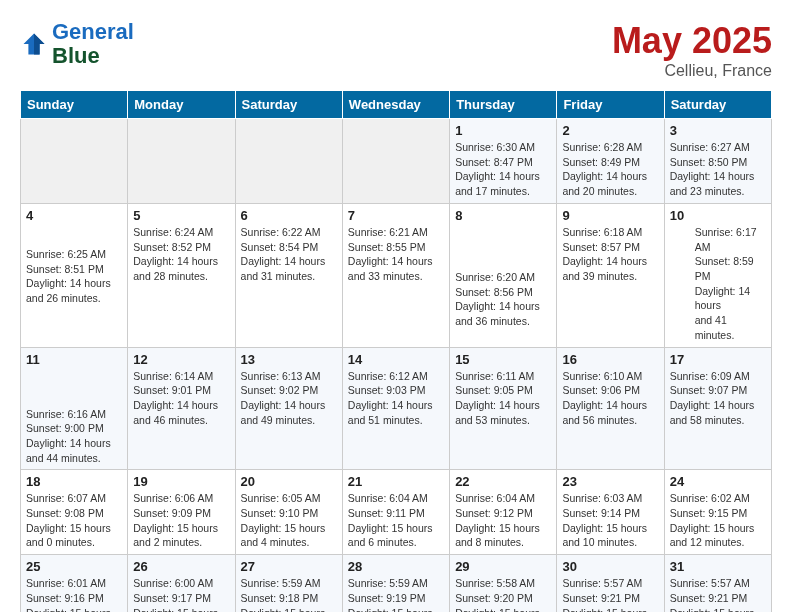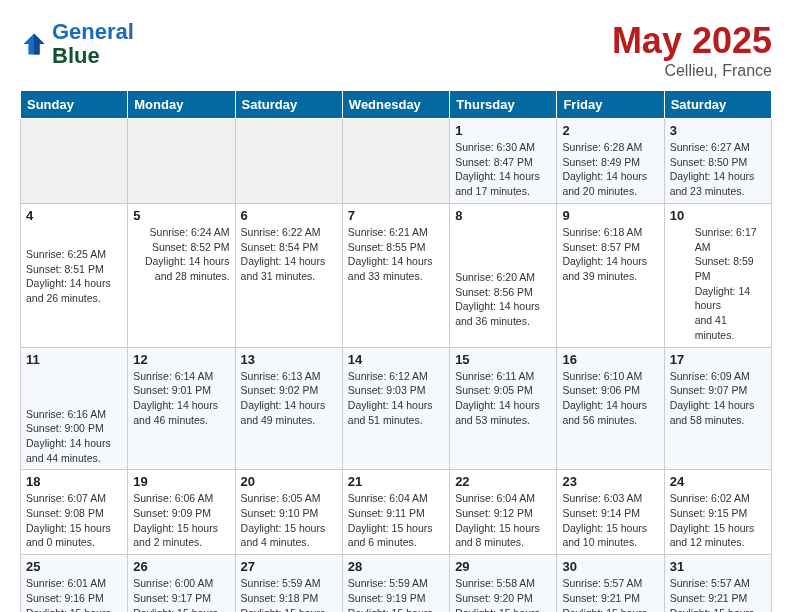--- a/index.html
+++ b/index.html
@@ -156,21 +156,21 @@
       <tr>
         <td>
           <span class="day-number">4</span>
           <div class="day-content" style="white-space: pre-line; margin-top: 24px;">Sunrise: 6:25 AM
 Sunset: 8:51 PM
 Daylight: 14 hours
 and 26 minutes.</div>
         </td>
         <td>
           <span class="day-number">5</span>
-          <div class="day-content" style="white-space: pre-line; text-align: right;">Sunrise: 6:24 AM
+          <div class="day-content" style="white-space: pre-line;">Sunrise: 6:24 AM
 Sunset: 8:52 PM
 Daylight: 14 hours
 and 28 minutes.</div>
         </td>
         <td>
           <span class="day-number">6</span>
           <div class="day-content" style="white-space: pre-line;">Sunrise: 6:22 AM
 Sunset: 8:54 PM
 Daylight: 14 hours
 and 31 minutes.</div>

